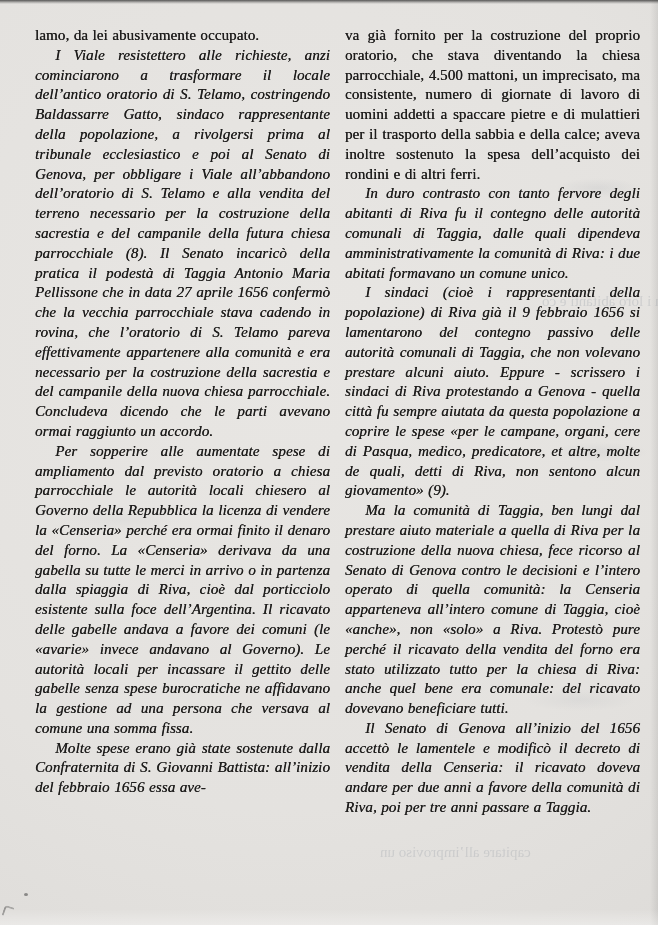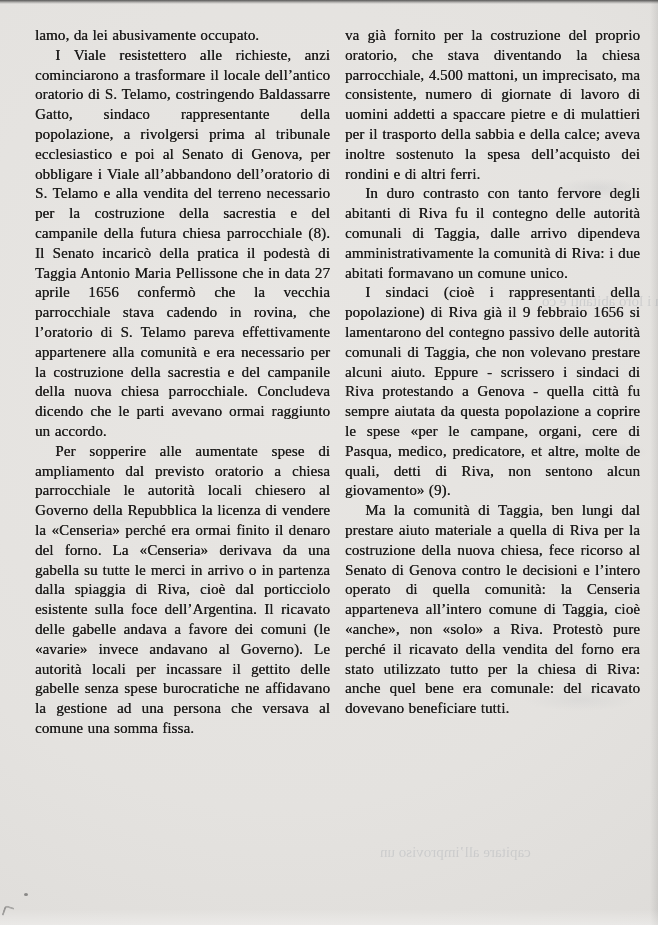--- a/index.html
+++ b/index.html
@@ -54,21 +54,21 @@
     text-align: justify;
     hyphens: auto;
     -webkit-hyphens: auto;
     word-spacing: 0.6px;
     letter-spacing: 0.1px;
   }
   .col p {
     margin: 0;
     text-shadow: 0.25px 0 0 currentColor; 
   }
-  .col p.indent { text-indent: 1.35em; }
+  .col p.indent { text-indent: 1.35em; font-style: italic; }
   
   .ghost {
     position: absolute;
     font-size: 15px;
     line-height: 19.8px;
     color: #7d8692;
     opacity: 0.22;
     filter: blur(0.4px);
     transform: scaleX(-1);
     transform-origin: center;
@@ -110,26 +110,28 @@
 <div class="page">
   <div class="texture"></div>
   <div class="top-edge"></div>
   <div class="right-edge"></div>
 
   <div class="columns">
     <div class="col">
         <p>lamo, da lei abusivamente occupato.</p>
         <p class="indent">I Viale resistettero alle richieste, anzi cominciarono a trasformare il locale dell’antico oratorio di S. Telamo, costringendo Baldassarre Gatto, sindaco rappresentante della popolazione, a rivolgersi prima al tribunale ecclesiastico e poi al Senato di Genova, per obbligare i Viale all’abbandono dell’oratorio di S. Telamo e alla vendita del terreno necessario per la costruzione della sacrestia e del campanile della futura chiesa parrocchiale (8). Il Senato incaricò della pratica il podestà di Taggia Antonio Maria Pellissone che in data 27 aprile 1656 confermò che la vecchia parrocchiale stava cadendo in rovina, che l’oratorio di S. Telamo pareva effettivamente appartenere alla comunità e era necessario per la costruzione della sacrestia e del campanile della nuova chiesa parrocchiale. Concludeva dicendo che le parti avevano ormai raggiunto un accordo.</p>
         <p class="indent">Per sopperire alle aumentate spese di ampliamento dal previsto oratorio a chiesa parrocchiale le autorità locali chiesero al Governo della Repubblica la licenza di vendere la «Censeria» perché era ormai finito il denaro del forno. La «Censeria» derivava da una gabella su tutte le merci in arrivo o in partenza dalla spiaggia di Riva, cioè dal porticciolo esistente sulla foce dell’Argentina. Il ricavato delle gabelle andava a favore dei comuni (le «avarie» invece andavano al Governo). Le autorità locali per incassare il gettito delle gabelle senza spese burocratiche ne affidavano la gestione ad una persona che versava al comune una somma fissa.</p>
+        <p class="indent">Molte spese erano già state sostenute dalla Confraternita di S. Giovanni Battista: all’inizio del febbraio 1656 essa ave-</p>
       </div>
     <div class="col">
         <p>va già fornito per la costruzione del proprio oratorio, che stava diventando la chiesa parrocchiale, 4.500 mattoni, un imprecisato, ma consistente, numero di giornate di lavoro di uomini addetti a spaccare pietre e di mulattieri per il trasporto della sabbia e della calce; aveva inoltre sostenuto la spesa dell’acquisto dei rondini e di altri ferri.</p>
-        <p class="indent">In duro contrasto con tanto fervore degli abitanti di Riva fu il contegno delle autorità comunali di Taggia, dalle arrivo dipendeva amministrativamente la comunità di Riva: i due abitati formavano un comune unico.</p>
+        <p class="indent">In duro contrasto con tanto fervore degli abitanti di Riva fu il contegno delle autorità comunali di Taggia, dalle quali dipendeva amministrativamente la comunità di Riva: i due abitati formavano un comune unico.</p>
         <p class="indent">I sindaci (cioè i rappresentanti della popolazione) di Riva già il 9 febbraio 1656 si lamentarono del contegno passivo delle autorità comunali di Taggia, che non volevano prestare alcuni aiuto. Eppure - scrissero i sindaci di Riva protestando a Genova - quella città fu sempre aiutata da questa popolazione a coprire le spese «per le campane, organi, cere di Pasqua, medico, predicatore, et altre, molte de quali, detti di Riva, non sentono alcun giovamento» (9).</p>
         <p class="indent">Ma la comunità di Taggia, ben lungi dal prestare aiuto materiale a quella di Riva per la costruzione della nuova chiesa, fece ricorso al Senato di Genova contro le decisioni e l’intero operato di quella comunità: la Censeria apparteneva all’intero comune di Taggia, cioè «anche», non «solo» a Riva. Protestò pure perché il ricavato della vendita del forno era stato utilizzato tutto per la chiesa di Riva: anche quel bene era comunale: del ricavato dovevano beneficiare tutti.</p>
+        <p class="indent">Il Senato di Genova all’inizio del 1656 accettò le lamentele e modificò il decreto di vendita della Censeria: il ricavato doveva andare per due anni a favore della comunità di Riva, poi per tre anni passare a Taggia.</p>
       </div>
   </div>
 
   <div id="ghost-layer">
       <div class="ghost" style="left: 380px; top: 843px;">capitare all’improviso un</div>
       <div class="ghost" style="left: 542px; top: 292px;">e più i loro abitanti e co</div>
     </div>
 
   <div class="ink-dot"></div>
   <div class="corner-mark"></div>

